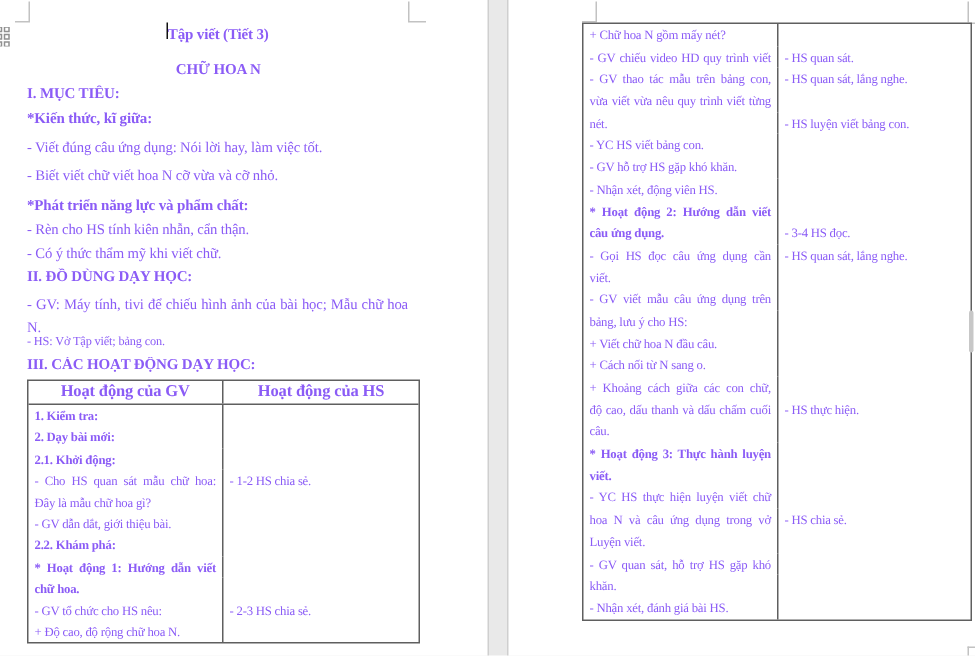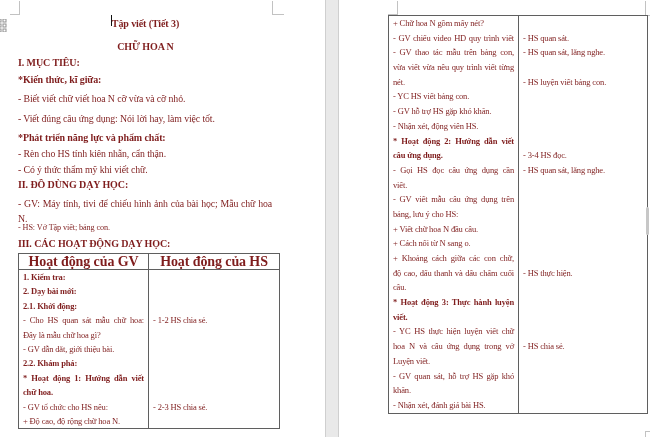--- a/index.html
+++ b/index.html
@@ -1,20 +1,20 @@
 <!DOCTYPE html>
 <html><head>
 <meta charset="utf-8">
 <style>
   html,body{margin:0;padding:0;}
   .canvas{
     position:relative; width:650px; height:437px; overflow:hidden;
     background:#e9e9e9;
     font-family:"Liberation Serif","DejaVu Serif",serif;
-    color:#7f1d1d;
+    color:#8b5cf6;
   }
   .page{
     position:absolute; background:#ffffff; border:1px solid #cfcfcf;
     box-sizing:border-box;
   }
   #page1{ left:-40px; top:-8px; width:366px; height:478px; }
   #page2{ left:338px; top:-8px; width:322px; height:478px; }
 
   
   .mark{ position:absolute; background:#c2c2c2; }
@@ -33,21 +33,21 @@
   .bline{ font-size:9.8px; letter-spacing:-0.1px; white-space:nowrap; overflow:hidden; }
   .bline.b{ font-weight:bold; font-size:10px; }
   .bline.sm{ font-size:8.2px; }
   .bline.j{ white-space:normal; text-align:justify; text-align-last:justify; }
 
   
   .dtable{ position:absolute; border:1px solid #5f5f5f; background:#fff; }
   #p1-table{ left:57px; top:260px; width:260px; }
   #p2-table{ left:49px;  top:22px;  width:258px; }
   .thead{ display:flex; border-bottom:1px solid #5f5f5f; height:15px; }
-  .thcell{ width:130px; box-sizing:border-box; font-weight:bold; font-size:14px;
+  .thcell{ width:130px; box-sizing:border-box; font-weight:bold; font-size:11px;
            text-align:center; line-height:15px; letter-spacing:-0.1px; overflow:hidden; }
   .thcell.gv{ border-right:1px solid #5f5f5f; }
   .trow{ display:flex; }
   #p1-table .trow{ height:14.4px; }
   #p2-table .trow{ height:14.7px; }
   .tcell{ box-sizing:border-box; padding:0 4px; overflow:hidden;
           font-size:8.5px; letter-spacing:-0.15px; white-space:nowrap; }
   #p1-table .tcell{ line-height:14.4px; }
   #p2-table .tcell{ line-height:14.7px; }
   .tcell.gv{ width:130px; border-right:1px solid #5f5f5f; }
@@ -85,22 +85,22 @@
     <div class="cursor"></div>
 
     <div class="title-block">
       <div class="title-line">Tập viết (Tiết 3)</div>
       <div class="title-line">CHỮ HOA N</div>
     </div>
 
     <div id="p1-body">
         <div class="bline b" style="height: 17px;">I. MỤC TIÊU:</div>
         <div class="bline b" style="height: 19px;">*Kiến thức, kĩ giữa:</div>
+        <div class="bline " style="height: 19px;">- Viết đúng câu ứng dụng: Nói lời hay, làm việc tốt.</div>
         <div class="bline " style="height: 20px;">- Biết viết chữ viết hoa N cỡ vừa và cỡ nhỏ.</div>
-        <div class="bline " style="height: 19px;">- Viết đúng câu ứng dụng: Nói lời hay, làm việc tốt.</div>
         <div class="bline b" style="height: 16px;">*Phát triển năng lực và phẩm chất:</div>
         <div class="bline " style="height: 16px;">- Rèn cho HS tính kiên nhẫn, cẩn thận.</div>
         <div class="bline " style="height: 15px;">- Có ý thức thẩm mỹ khi viết chữ.</div>
         <div class="bline b" style="height: 19px;">II. ĐỒ DÙNG DẠY HỌC:</div>
         <div class="bline j" style="height: 15px;">- GV: Máy tính, tivi để chiếu hình ảnh của bài học; Mẫu chữ hoa</div>
         <div class="bline " style="height: 10px;">N.</div>
         <div class="bline sm" style="height: 15px;">- HS: Vở Tập viết; bảng con.</div>
         <div class="bline b" style="height: 15px;">III. CÁC HOẠT ĐỘNG DẠY HỌC:</div>
       </div>
 

